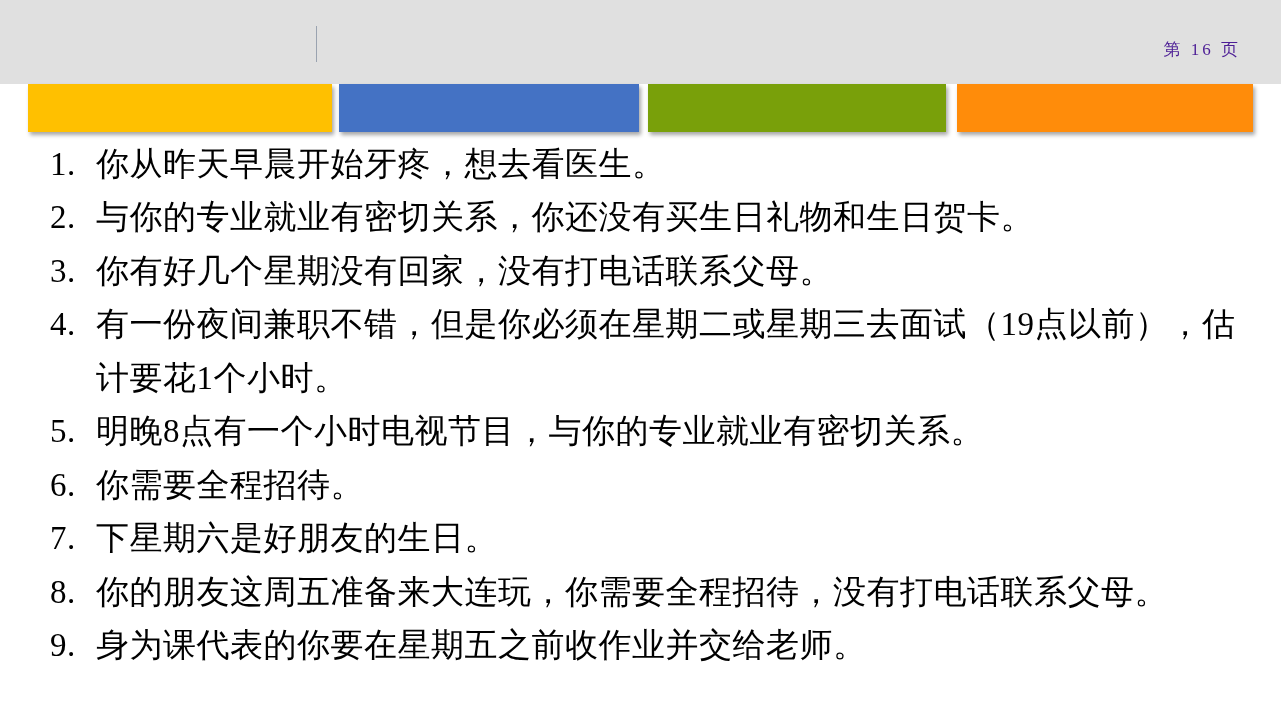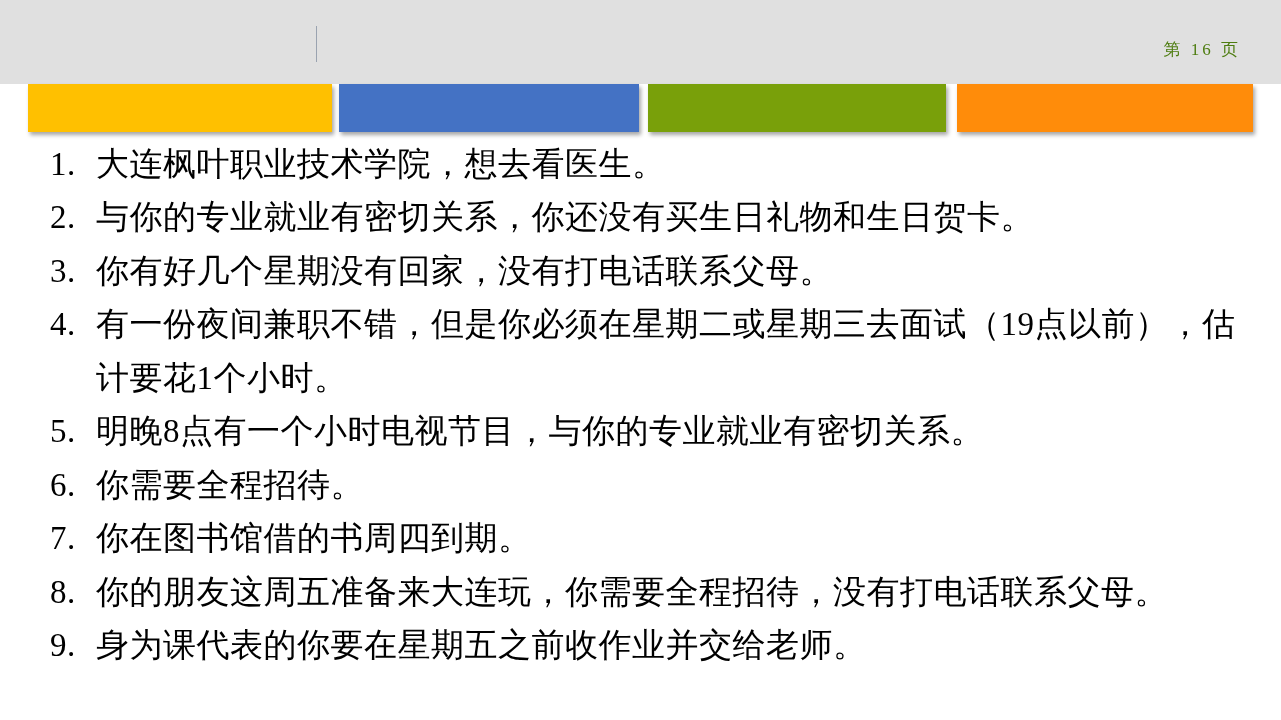--- a/index.html
+++ b/index.html
@@ -70,21 +70,21 @@
     width: 1px;
     height: 36px;
     background: #9aa3b0;
   }
   .page-number {
     position: absolute;
     right: 40px;
     top: 38px;
     font-family: "Liberation Serif", serif;
     font-size: 17px;
-    color: #4d7c0f;
+    color: #4c1d95;
     letter-spacing: 3px;
     white-space: nowrap;
   }
 
   
   .colorbar {
     position: absolute;
     top: 84px;
     left: 0;
     width: 1281px;
@@ -148,21 +148,21 @@
   <div class="cb cb1"></div>
   <div class="cb cb2"></div>
   <div class="cb cb3"></div>
   <div class="cb cb4"></div>
 </div>
 
 <div class="content">
   <ol class="lines">
     <li>
       <span class="num">1.</span>
-      <span class="txt">大连枫叶职业技术学院，想去看医生。</span>
+      <span class="txt">你从昨天早晨开始牙疼，想去看医生。</span>
     </li>
     <li>
       <span class="num">2.</span>
       <span class="txt">与你的专业就业有密切关系，你还没有买生日礼物和生日贺卡。</span>
     </li>
     <li>
       <span class="num">3.</span>
       <span class="txt">你有好几个星期没有回家，没有打电话联系父母。</span>
     </li>
     <li>
@@ -172,21 +172,21 @@
     <li>
       <span class="num">5.</span>
       <span class="txt">明晚8点有一个小时电视节目，与你的专业就业有密切关系。</span>
     </li>
     <li>
       <span class="num">6.</span>
       <span class="txt">你需要全程招待。</span>
     </li>
     <li>
       <span class="num">7.</span>
-      <span class="txt">你在图书馆借的书周四到期。</span>
+      <span class="txt">下星期六是好朋友的生日。</span>
     </li>
     <li>
       <span class="num">8.</span>
       <span class="txt">你的朋友这周五准备来大连玩，你需要全程招待，没有打电话联系父母。</span>
     </li>
     <li>
       <span class="num">9.</span>
       <span class="txt">身为课代表的你要在星期五之前收作业并交给老师。</span>
     </li>
   </ol>

